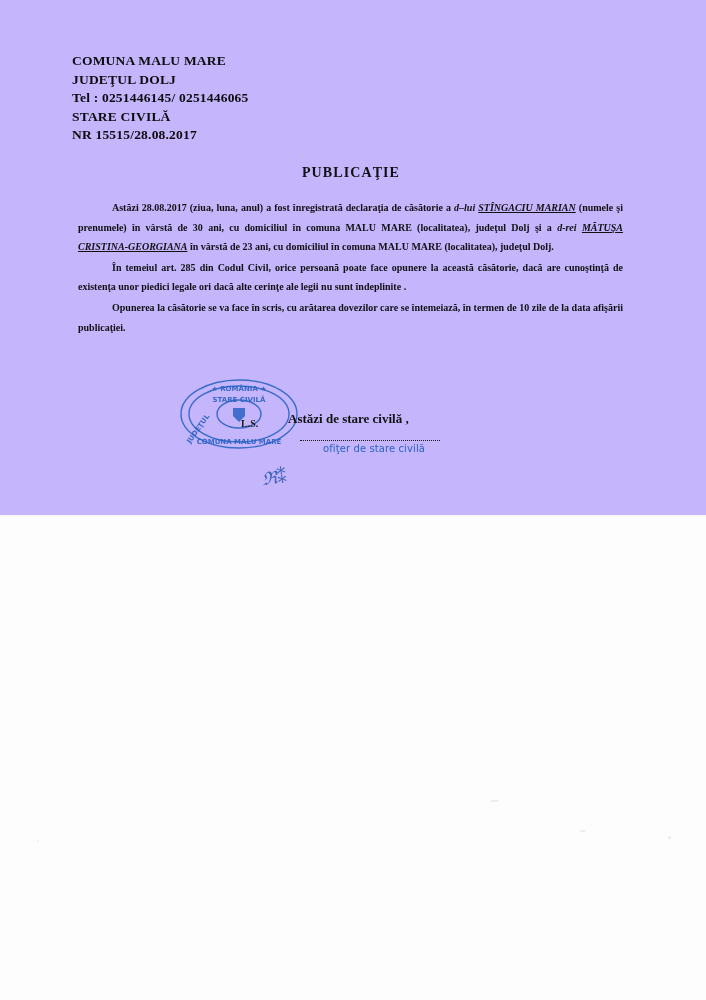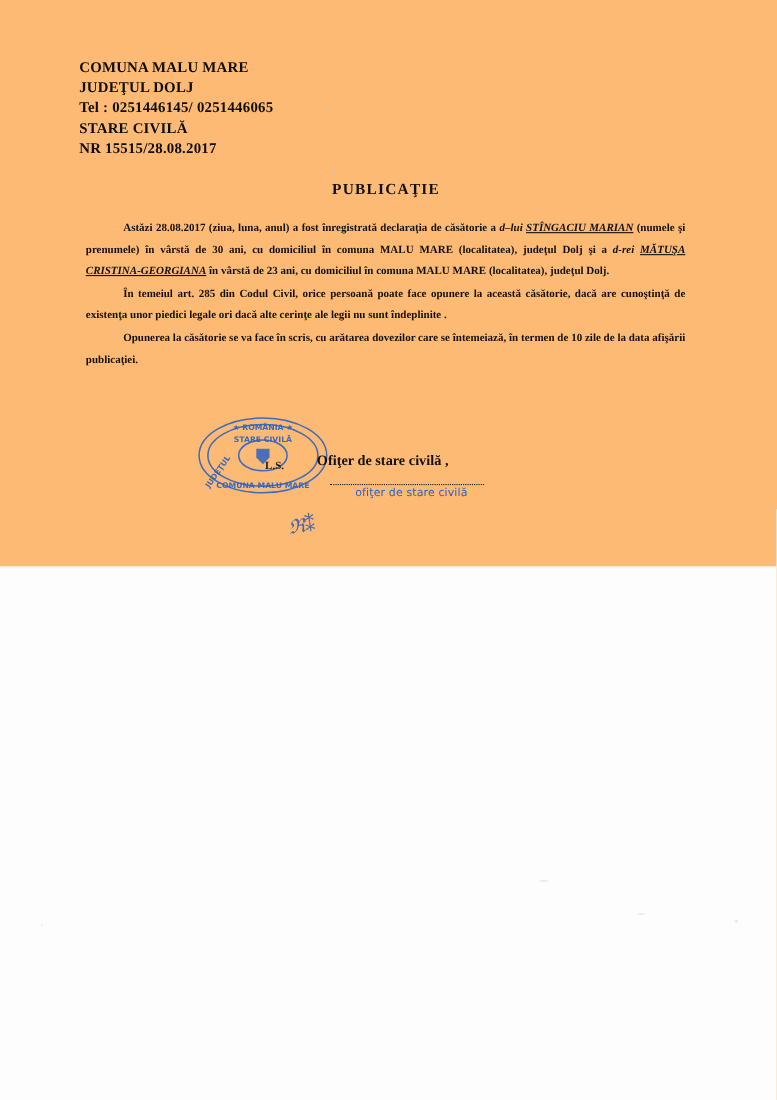--- a/index.html
+++ b/index.html
@@ -13,21 +13,21 @@
     position: relative;
     font-family: "Liberation Serif", serif;
     color: #111111;
     overflow: hidden;
   }
   .page {
     position: absolute;
     left: 0; top: 0;
     width: 706px;
     height: 1000px;
-    background: #fdba74;
+    background: #c4b5fd;
   }
   
   .scan-lower {
     position: absolute;
     left: 0; top: 515px;
     width: 706px; height: 485px;
     background: #fdfdfd;
     border-top: 1px solid #f2f2f2;
   }
   .letterhead {
@@ -183,21 +183,21 @@
         <text x="22" y="52" transform="rotate(-55 22 52)">JUDEŢUL</text>
       </g>
       <g fill="#2b63c4" opacity="0.85">
         <path d="M55 30 h12 v8 l-6 6 l-6 -6 z"></path>
       </g>
     </svg>
   </div>
 
   <div class="lss">L.S.</div>
 
-  <div class="officer-label">Ofiţer de stare civilă ,</div>
+  <div class="officer-label">Astăzi de stare civilă ,</div>
 
   <div class="sig-line"></div>
 
   <div class="sig-stamp">
     <div class="sub">ofiţer de stare civilă</div>
   </div>
 
   <div class="handwriting">ℜ⁑</div>
 
   <div class="speck" style="left:302px; top:155px; width:3px; height:3px;"></div>

